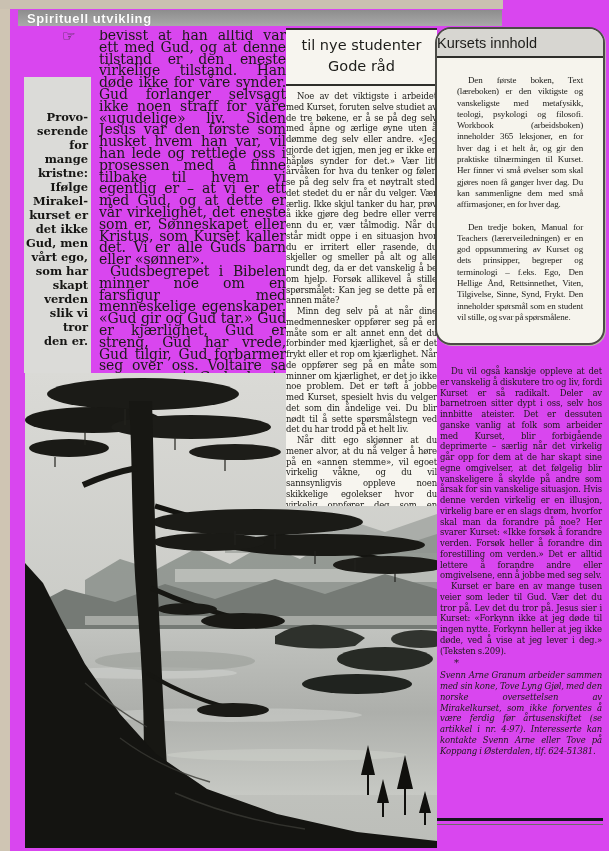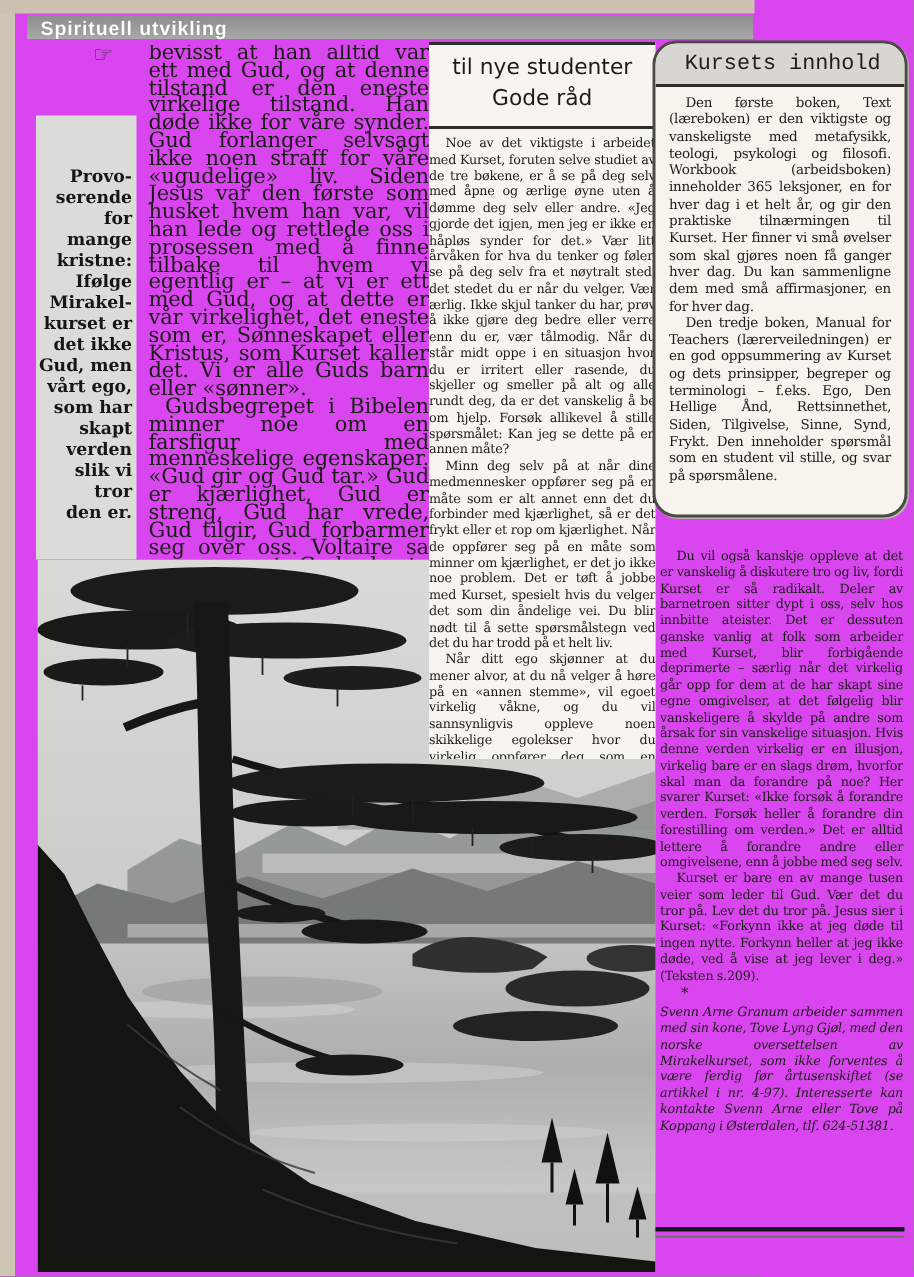--- a/index.html
+++ b/index.html
@@ -42,25 +42,25 @@
     font-family:"DejaVu Sans",sans-serif;font-size:14.5px;line-height:21px;color:#1d1d1a;
   }
   .small{font-size:8.5px;line-height:10.75px;letter-spacing:-.15px;word-spacing:-.3px;}
   .course-box{
     position:absolute;left:435px;top:27px;width:170px;height:318px;z-index:2;
     border:2px solid #4b4b46;border-radius:16px;overflow:hidden;
     background:#f6f4ed;box-sizing:border-box;box-shadow:1px 1px 0 #b9b5aa;
   }
   .course-box-title{
     background:#d7d6d1;border-bottom:2px solid #2e2e2a;
-    text-align:right;padding:6px 16px 5px;
-    font-family:Liberation Mono, monospace;font-size:14.5px;color:#1d1d1a;
+    text-align:left;padding:6px 0 5px;
+    font-family:Liberation Sans, sans-serif;font-size:14.5px;color:#1d1d1a;
   }
   .course-box-body{padding:6px 9px 8px;text-align:justify;}
-  .course-box-body p{margin:0;font-size:9px;line-height:11.3px;letter-spacing:-.15px;word-spacing:-.3px;}
+  .course-box-body p{margin:11px;font-size:9px;line-height:11.3px;letter-spacing:-.15px;word-spacing:-.3px;font-family:Liberation Serif, serif;}
   .col3{left:440px;top:366px;width:162px;z-index:2;}
   .footnote-mark{text-indent:14px;font-size:10px;line-height:11px;margin:1px 0 2px !important;}
   .bio{font-style:italic;}
   .end-rule{
     position:absolute;left:437px;top:818px;width:166px;height:3px;
     border-top:3px solid #14141c;border-bottom:1px solid #6d6d68;z-index:2;
   }
 </style>
 </head>
 <body>
@@ -168,21 +168,21 @@
     </header>
     <p class="small indent">Noe av det viktigste i arbeidet med Kurset, foruten selve studiet av de tre bøkene, er å se på deg selv med åpne og ærlige øyne uten å dømme deg selv eller andre. «Jeg gjorde det igjen, men jeg er ikke en håpløs synder for det.» Vær litt årvåken for hva du tenker og føler, se på deg selv fra et nøytralt sted, det stedet du er når du velger. Vær ærlig. Ikke skjul tanker du har, prøv å ikke gjøre deg bedre eller verre enn du er, vær tålmodig. Når du står midt oppe i en situasjon hvor du er irritert eller rasende, du skjeller og smeller på alt og alle rundt deg, da er det vanskelig å be om hjelp. Forsøk allikevel å stille spørsmålet: Kan jeg se dette på en annen måte?</p>
     <p class="small indent">Minn deg selv på at når dine medmennesker oppfører seg på en måte som er alt annet enn det du forbinder med kjærlighet, så er det frykt eller et rop om kjærlighet. Når de oppfører seg på en måte som minner om kjærlighet, er det jo ikke noe problem. Det er tøft å jobbe med Kurset, spesielt hvis du velger det som din åndelige vei. Du blir nødt til å sette spørsmålstegn ved det du har trodd på et helt liv.</p>
     <p class="small indent">Når ditt ego skjønner at du mener alvor, at du nå velger å høre på en «annen stemme», vil egoet virkelig våkne, og du vil sannsynligvis oppleve noen skikkelige egolekser hvor du virkelig oppfører deg som en kjempe-drittsekk!</p>
   </section>
 
   <aside class="course-box">
     <div class="course-box-title">Kursets innhold</div>
     <div class="course-box-body">
       <p class="indent">Den første boken, Text (læreboken) er den viktigste og vanskeligste med metafysikk, teologi, psykologi og filosofi. Workbook (arbeidsboken) inneholder 365 leksjoner, en for hver dag i et helt år, og gir den praktiske tilnærmingen til Kurset. Her finner vi små øvelser som skal gjøres noen få ganger hver dag. Du kan sammenligne dem med små affirmasjoner, en for hver dag.</p>
-      <p class="indent">Den tredje boken, Manual for Teachers (lærerveiledningen) er en god oppsummering av Kurset og dets prinsipper, begreper og terminologi – f.eks. Ego, Den Hellige Ånd, Rettsinnethet, Siden, Tilgivelse, Sinne, Synd, Frykt. Den inneholder spørsmål som en student vil stille, og svar på spørsmålene.</p>
+      <p class="indent">Den tredje boken, Manual for Teachers (lærerveiledningen) er en god oppsummering av Kurset og dets prinsipper, begreper og terminologi – f.eks. Ego, Den Hellige Ånd, Rettsinnethet, Viten, Tilgivelse, Sinne, Synd, Frykt. Den inneholder spørsmål som en student vil stille, og svar på spørsmålene.</p>
     </div>
   </aside>
 
   <section class="col col3">
     <p class="small indent">Du vil også kanskje oppleve at det er vanskelig å diskutere tro og liv, fordi Kurset er så radikalt. Deler av barnetroen sitter dypt i oss, selv hos innbitte ateister. Det er dessuten ganske vanlig at folk som arbeider med Kurset, blir forbigående deprimerte – særlig når det virkelig går opp for dem at de har skapt sine egne omgivelser, at det følgelig blir vanskeligere å skylde på andre som årsak for sin vanskelige situasjon. Hvis denne verden virkelig er en illusjon, virkelig bare er en slags drøm, hvorfor skal man da forandre på noe? Her svarer Kurset: «Ikke forsøk å forandre verden. Forsøk heller å forandre din forestilling om verden.» Det er alltid lettere å forandre andre eller omgivelsene, enn å jobbe med seg selv.</p>
     <p class="small indent">Kurset er bare en av mange tusen veier som leder til Gud. Vær det du tror på. Lev det du tror på. Jesus sier i Kurset: «Forkynn ikke at jeg døde til ingen nytte. Forkynn heller at jeg ikke døde, ved å vise at jeg lever i deg.» (Teksten s.209).</p>
     <p class="footnote-mark">*</p>
     <p class="small bio">Svenn Arne Granum arbeider sammen med sin kone, Tove Lyng Gjøl, med den norske oversettelsen av Mirakelkurset, som ikke forventes å være ferdig før årtusenskiftet (se artikkel i nr. 4-97). Interesserte kan kontakte Svenn Arne eller Tove på Koppang i Østerdalen, tlf. 624-51381.</p>
   </section>
 

